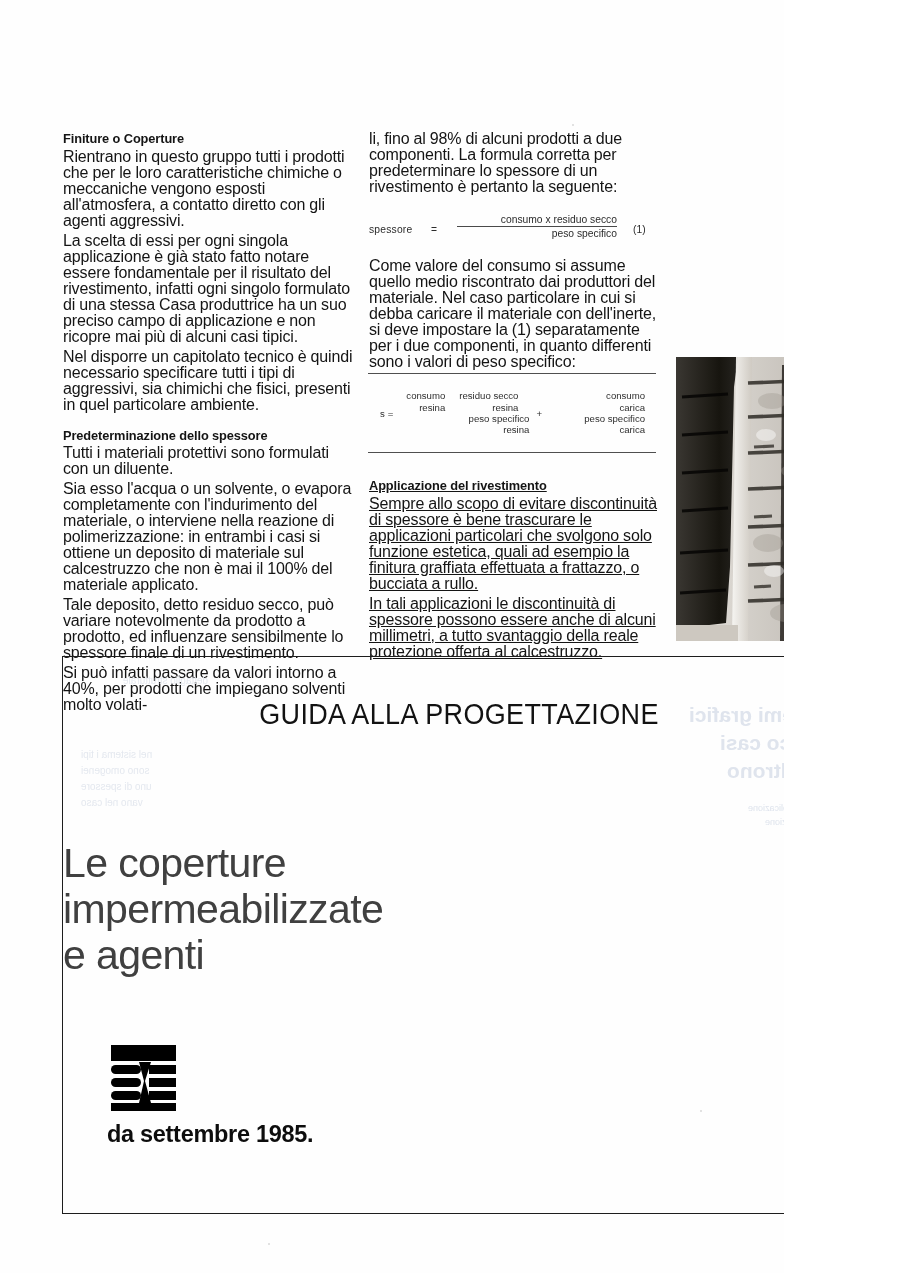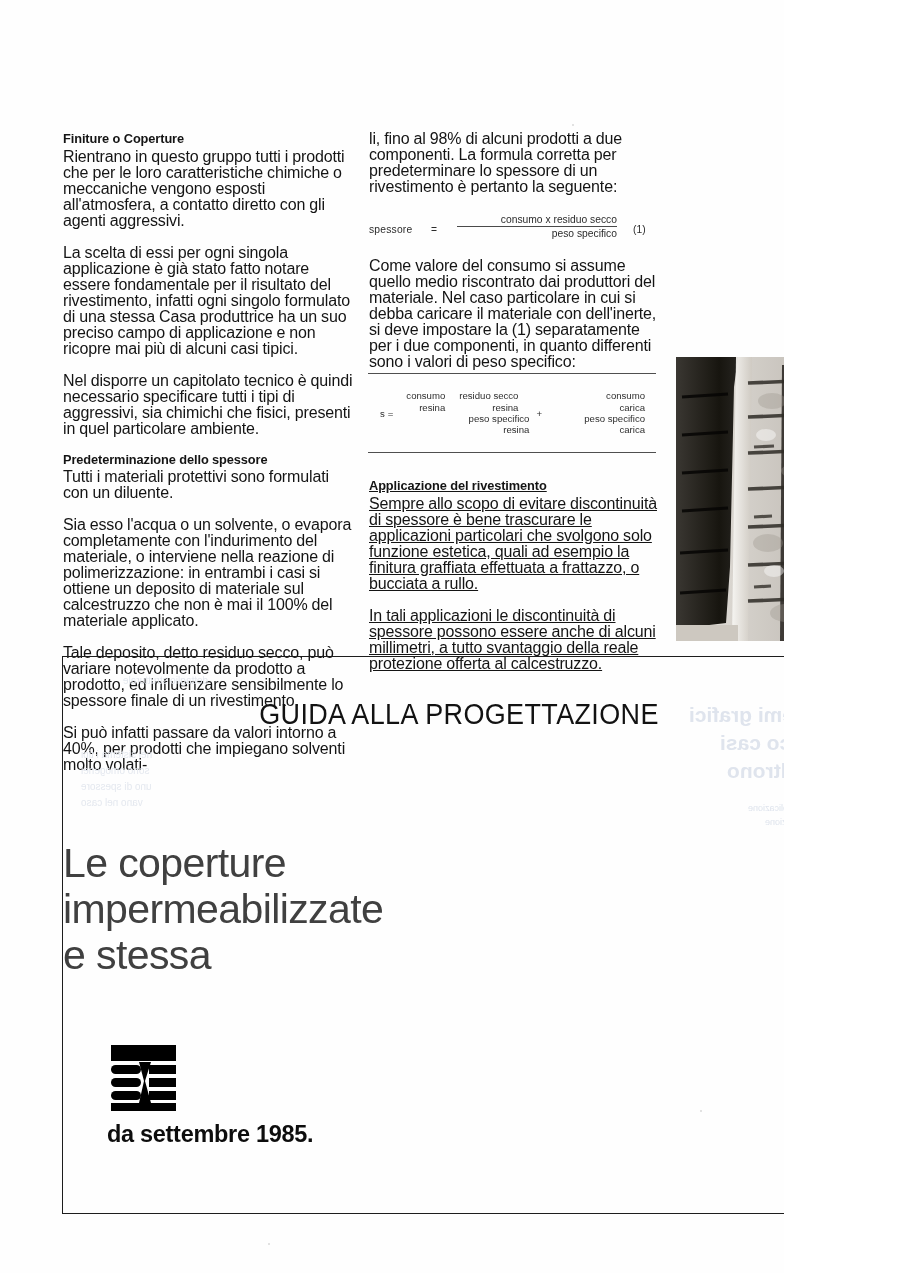--- a/index.html
+++ b/index.html
@@ -42,21 +42,21 @@
     line-height: 16.6px;
   }
   .body-text {
     font-size: 16px;
     line-height: 16px;
     margin: 0;
     letter-spacing: -0.15px;
     word-spacing: -0.2px;
   }
   .gap-before { margin-top: 15px; }
-  .gap-small  { margin-top: 16px; }
+  .gap-small  { margin-top: 4px; }
 
   
   .formula1 {
     position: absolute;
     left: 369px;
     top: 214px;
     width: 291px;
     height: 34px;
     font-size: 10.3px;
     color: #2b2b2b;
@@ -407,21 +407,21 @@
     <div class="bleed bleed-left-2">nel sistema i tipi</div>
     <div class="bleed bleed-left-3">sono omogenei</div>
     <div class="bleed bleed-left-4">uno di spessore</div>
     <div class="bleed bleed-left-5">vano nel caso</div>
 
     <div class="ad-kicker">GUIDA ALLA PROGETTAZIONE</div>
 
     <div class="ad-title">
       <div>Le coperture</div>
       <div>impermeabilizzate</div>
-      <div>e stessa</div>
+      <div>e agenti</div>
     </div>
 
     <div class="ad-logo">
       <svg width="72" height="66" viewBox="0 0 72 66">
 
         <rect x="0" y="0" width="65" height="16" fill="#000000"></rect>
 
         <rect x="0" y="20" width="30" height="9" rx="4.5" fill="#000000"></rect>
         <rect x="0" y="33" width="30" height="9" rx="4.5" fill="#000000"></rect>
         <rect x="0" y="46" width="30" height="9" rx="4.5" fill="#000000"></rect>

